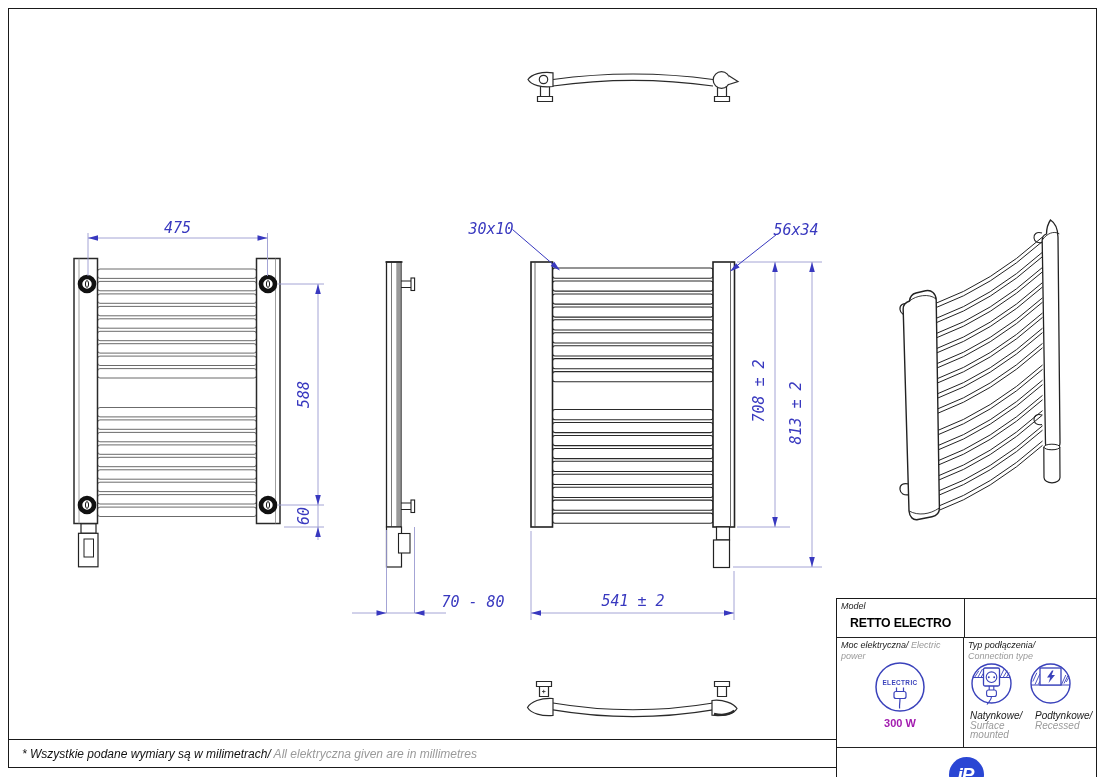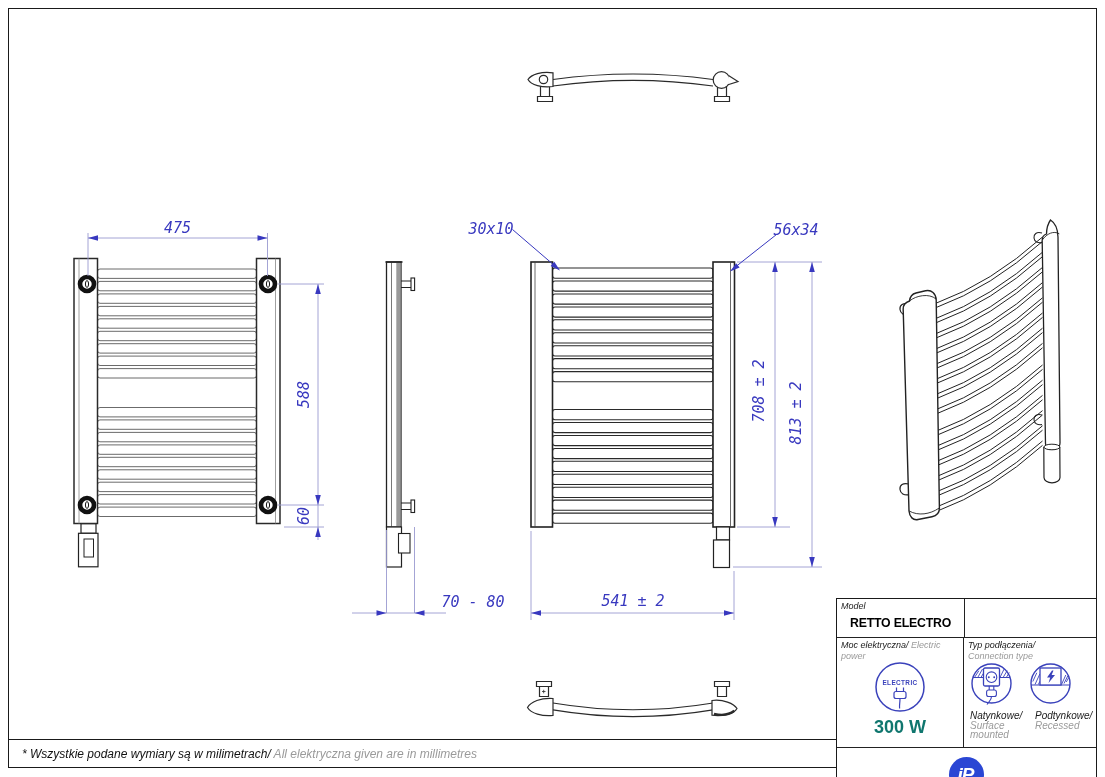--- a/index.html
+++ b/index.html
@@ -25,21 +25,21 @@
   .tb-r3{height:52px;display:flex;align-items:center;justify-content:center;gap:10px;}
   .tb-c1{width:128px;border-right:1.2px solid #222;box-sizing:border-box;}
   .tb-c2{flex:1;}
   .tb-cell{padding:2px 4px;box-sizing:border-box;height:100%;}
   .tb-label{font-size:9px;font-style:italic;color:#1a1a1a;line-height:10.5px;}
   .tb-label .gray{color:#9a9a9a;}
   .tb-value{font-size:12.3px;font-weight:bold;color:#000;text-align:center;
             margin-top:4px;letter-spacing:-0.2px;white-space:nowrap;}
   .power-cell{display:flex;flex-direction:column;align-items:center;}
   .power-cell .tb-label{align-self:flex-start;}
-  .tb-power{font-size:18px;font-weight:bold;color:#0f766e;text-align:center;margin-top:0px;}
+  .tb-power{font-size:11px;font-weight:bold;color:#a21caf;text-align:center;margin-top:0px;}
   .conn-icons{display:flex;justify-content:flex-start;gap:15px;margin:1px 0 0 2px;}
   .conn-labels{display:flex;gap:8px;margin:1px 0 0 2px;}
   .conn-labels div{width:57px;font-size:10px;font-style:italic;line-height:9.5px;color:#1a1a1a;}
   .conn-labels .gray{color:#9a9a9a;}
   .logo-text{font-size:27px;font-weight:bold;color:#2a46d4;letter-spacing:-0.8px;}
 </style>
 </head>
 <body>
 
 <div id="sheet">

